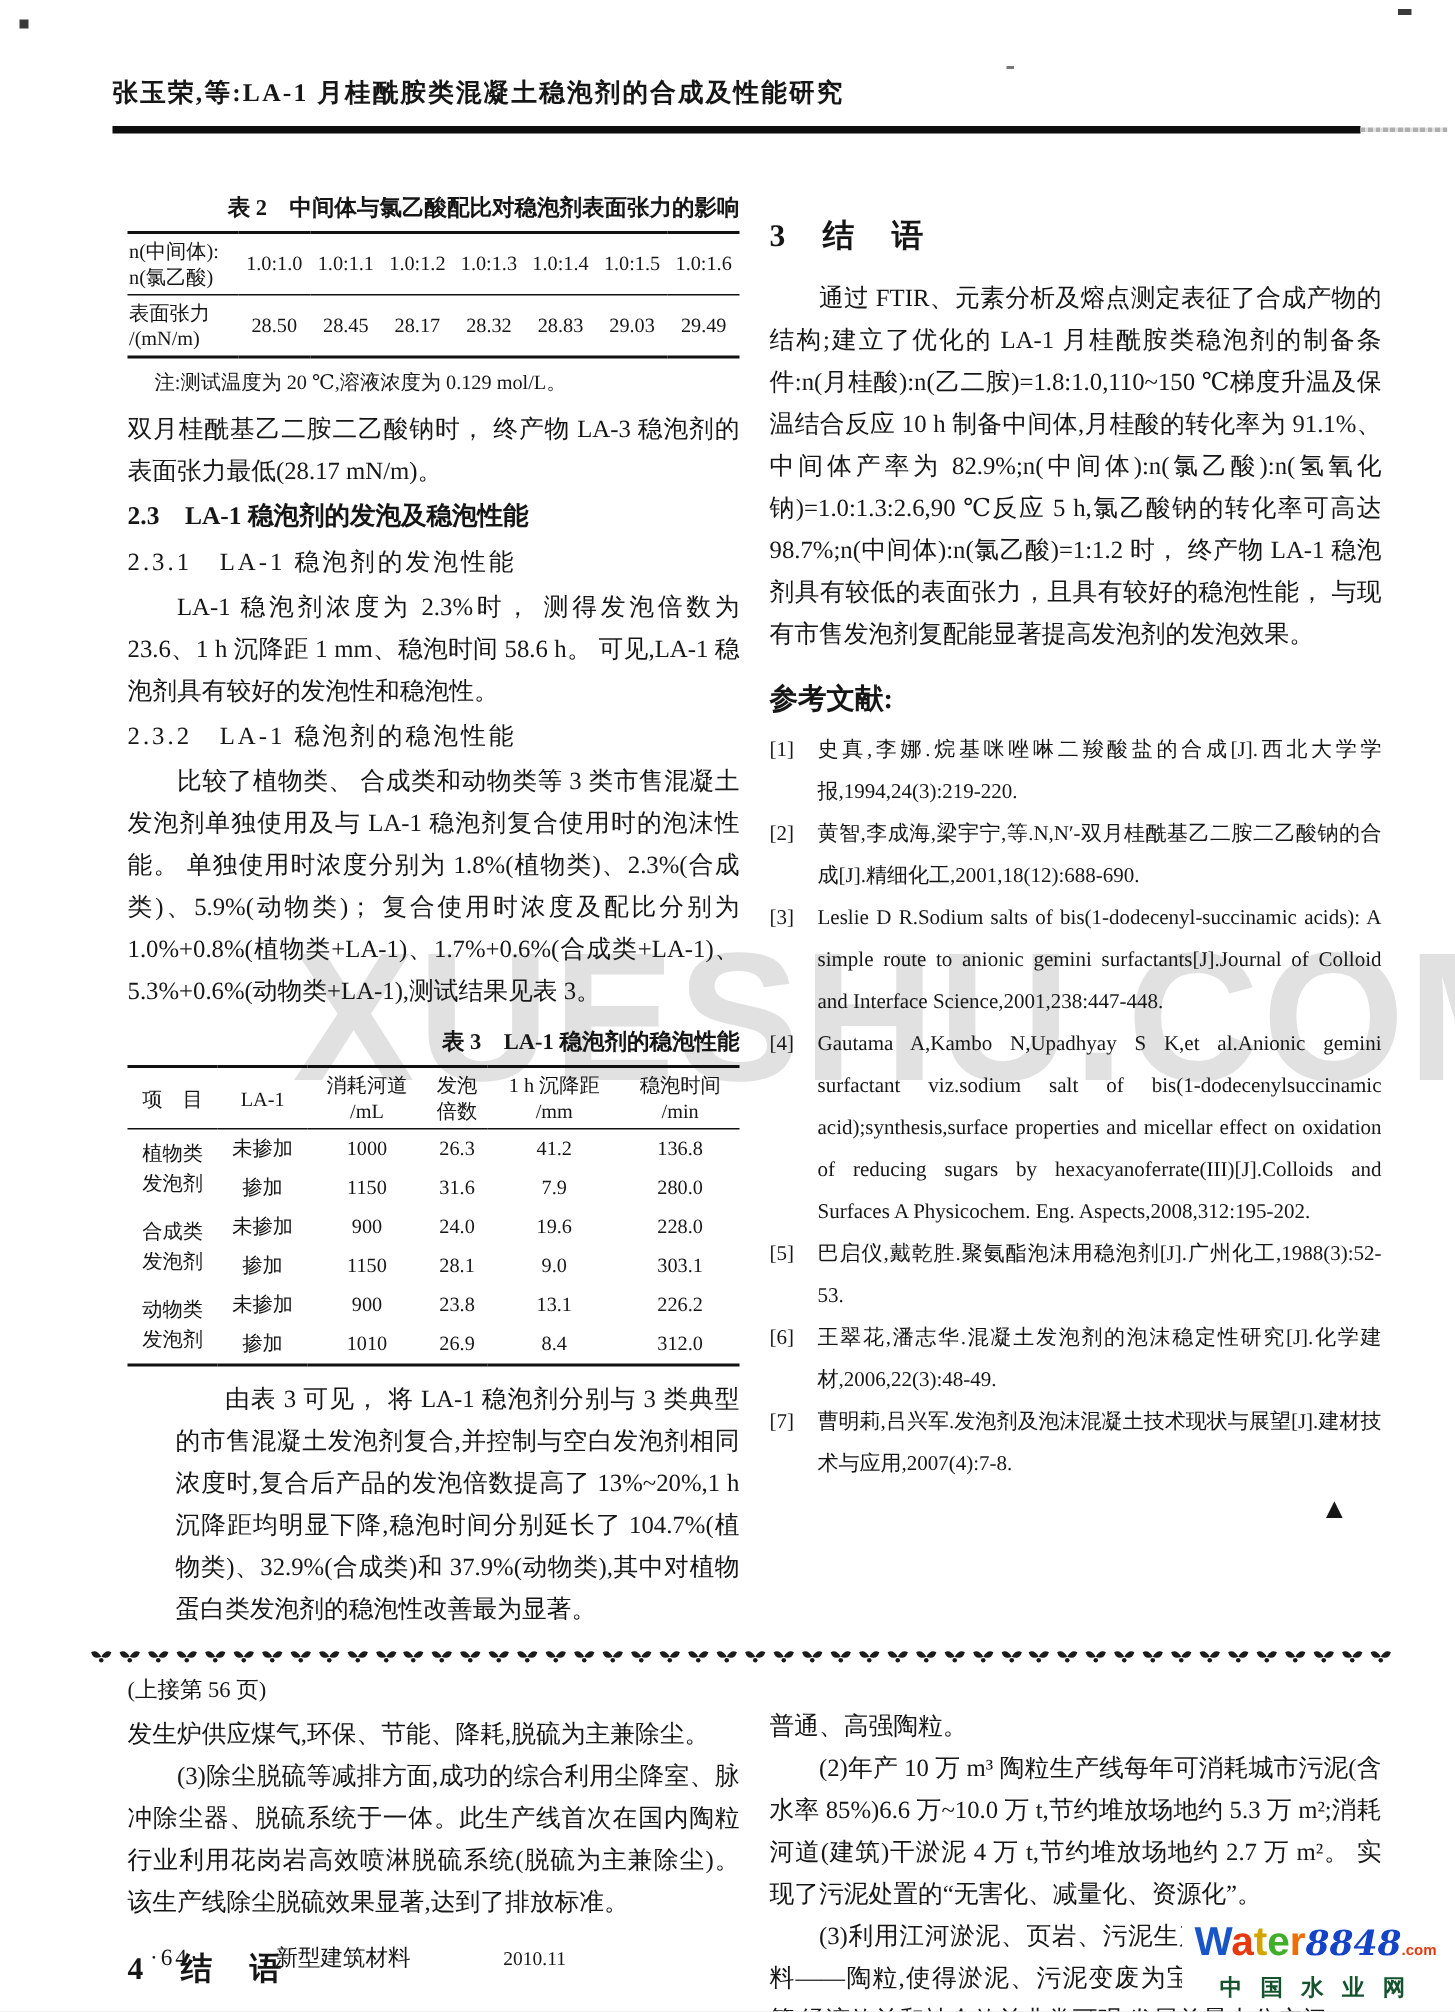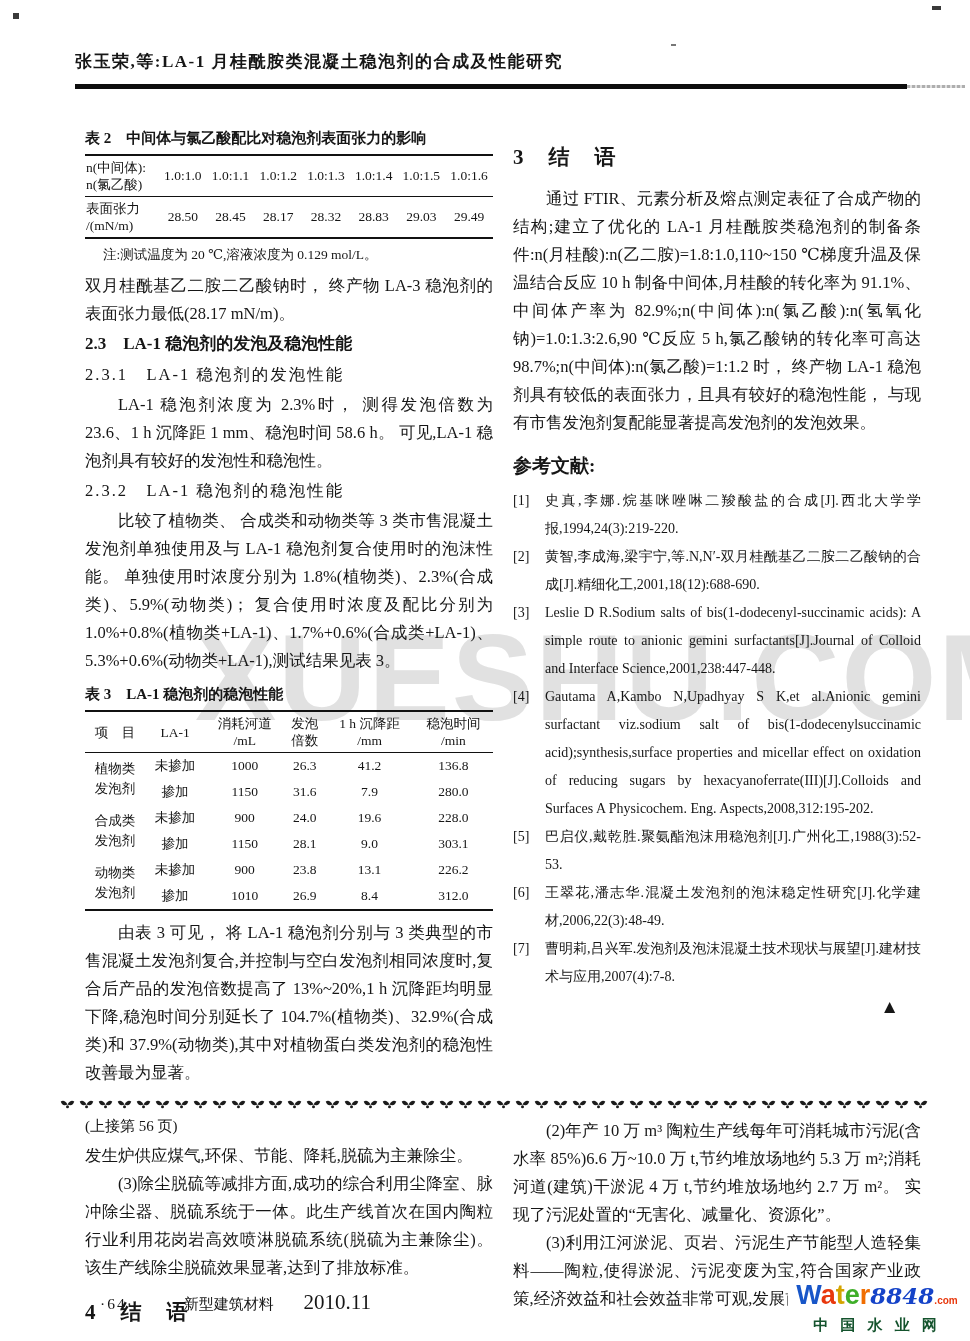--- a/index.html
+++ b/index.html
@@ -15,21 +15,21 @@
   
   .cols{display:flex;gap:20px;padding:0 42px 0 85px;}
   .col{width:408px;}
   .article1{margin-top:40px;}
   p{margin:0;text-align:justify;font-size:16.5px;line-height:28px;}
   .indent{text-indent:2em;}
   .sec-h{font-size:17px;font-weight:bold;line-height:30px;margin:1px 0;}
   .subsec-h{font-size:16.5px;line-height:30px;letter-spacing:2px;margin:1px 0;}
   .big-h{font-size:21px;font-weight:bold;letter-spacing:2px;margin:6px 0 14px;}
   
-  .tbl-caption{text-align:left;font-weight:bold;font-size:15px;margin-bottom:6px;}
+  .tbl-caption{text-align:right;font-weight:bold;font-size:15px;margin-bottom:6px;}
   table.sci{width:100%;border-collapse:collapse;font-size:13.5px;
         border-top:2.5px solid #111;border-bottom:2.5px solid #111;}
   table.sci td,table.sci th{text-align:center;padding:3px 1px;font-weight:normal;}
   tr.rule-below td,tr.rule-below th{border-bottom:1.5px solid #111;}
   .t2-label{text-align:left !important;width:72px;line-height:17px;}
   .cell-2line{line-height:17px;}
   .t3 tbody td{padding:4px 1px;}
   .t3 .cat-cell{text-align:center;line-height:20px;}
   .t2-note{font-size:13.5px;margin-top:7px;padding-left:18px;}
   
@@ -42,21 +42,21 @@
   .ornament{display:flex;justify-content:space-between;align-items:center;
         margin:10px 42px 6px 60px;height:14px;}
   .ornament span{display:inline-block;line-height:0;}
   
   .article2{margin-top:4px;}
   .resume-note{font-size:15px;margin-bottom:6px;}
   
   .footer{position:absolute;left:0;bottom:26px;width:100%;font-size:15.5px;z-index:2;}
   .footer .pg{margin-left:100px;letter-spacing:2px;}
   .footer .journal{margin-left:46px;font-family:"Liberation Sans","DejaVu Sans",sans-serif;font-size:15px;}
-  .footer .issue{margin-left:26px;font-size:21px;}
+  .footer .issue{margin-left:58px;font-size:13px;}
   
   .watermark{position:absolute;left:195px;top:608px;z-index:0;
         font-family:"Liberation Sans","DejaVu Sans",sans-serif;
         font-size:122px;font-weight:bold;color:#c9c9c9;opacity:.55;letter-spacing:2px;white-space:nowrap;}
   
   .logo{position:absolute;right:4px;bottom:6px;width:178px;text-align:center;z-index:3;background:#fff;
         font-family:"Liberation Sans","DejaVu Sans",sans-serif;}
   .logo-word{font-size:27px;font-weight:bold;line-height:26px;white-space:nowrap;}
   .logo-num{font-family:"DejaVu Serif","Liberation Serif",serif;font-style:italic;font-size:23px;font-weight:bold;}
   .logo-tld{font-size:10px;font-weight:bold;}
@@ -203,21 +203,21 @@
               <tr>
                 <td>掺加</td>
                 <td>1010</td>
                 <td>26.9</td>
                 <td>8.4</td>
                 <td>312.0</td>
               </tr>
             </tbody>
         </table>
 
-        <p class="indent" style="margin-top:8px;">由表 3 可见， 将 LA-1 稳泡剂分别与 3 类典型的市售混凝土发泡剂复合,并控制与空白发泡剂相同浓度时,复合后产品的发泡倍数提高了 13%~20%,1 h 沉降距均明显下降,稳泡时间分别延长了 104.7%(植物类)、32.9%(合成类)和 37.9%(动物类),其中对植物蛋白类发泡剂的稳泡性改善最为显著。</p>
+        <p class="indent" style="margin-top:8px;margin-left:32px;">由表 3 可见， 将 LA-1 稳泡剂分别与 3 类典型的市售混凝土发泡剂复合,并控制与空白发泡剂相同浓度时,复合后产品的发泡倍数提高了 13%~20%,1 h 沉降距均明显下降,稳泡时间分别延长了 104.7%(植物类)、32.9%(合成类)和 37.9%(动物类),其中对植物蛋白类发泡剂的稳泡性改善最为显著。</p>
       </div>
 
       <div class="col">
         <div class="big-h" style="margin-top:14px;">3　结　语</div>
         <p class="indent">通过 FTIR、元素分析及熔点测定表征了合成产物的结构;建立了优化的 LA-1 月桂酰胺类稳泡剂的制备条件:n(月桂酸):n(乙二胺)=1.8:1.0,110~150 ℃梯度升温及保温结合反应 10 h 制备中间体,月桂酸的转化率为 91.1%、中间体产率为 82.9%;n(中间体):n(氯乙酸):n(氢氧化钠)=1.0:1.3:2.6,90 ℃反应 5 h,氯乙酸钠的转化率可高达 98.7%;n(中间体):n(氯乙酸)=1:1.2 时， 终产物 LA-1 稳泡剂具有较低的表面张力，且具有较好的稳泡性能， 与现有市售发泡剂复配能显著提高发泡剂的发泡效果。</p>
         <div class="refs-h">参考文献:</div>
         <div id="refs">
             <div class="ref">
               <span class="ref-num">[1]</span>
               <span class="ref-text">史真,李娜.烷基咪唑啉二羧酸盐的合成[J].西北大学学报,1994,24(3):219-220.</span>
@@ -486,20 +486,21 @@
 
     <div class="cols article2">
       <div class="col">
         <div class="resume-note">(上接第 56 页)</div>
         <p>发生炉供应煤气,环保、节能、降耗,脱硫为主兼除尘。</p>
         <p class="indent">(3)除尘脱硫等减排方面,成功的综合利用尘降室、脉冲除尘器、脱硫系统于一体。此生产线首次在国内陶粒行业利用花岗岩高效喷淋脱硫系统(脱硫为主兼除尘)。 该生产线除尘脱硫效果显著,达到了排放标准。</p>
         <div class="big-h" style="margin-top:16px;">4　结　语</div>
 
       </div>
       <div class="col">
+        <p style="margin-top:20px;">普通、高强陶粒。</p>
         <p class="indent">(2)年产 10 万 m³ 陶粒生产线每年可消耗城市污泥(含水率 85%)6.6 万~10.0 万 t,节约堆放场地约 5.3 万 m²;消耗河道(建筑)干淤泥 4 万 t,节约堆放场地约 2.7 万 m²。 实现了污泥处置的“无害化、减量化、资源化”。</p>
         <p class="indent">(3)利用江河淤泥、页岩、污泥生产节能型人造轻集料——陶粒,使得淤泥、污泥变废为宝,符合国家产业政策,经济效益和社会效益非常可观,发展前景十分广阔。</p>
 
       </div>
     </div>
   </div>
 
   <div class="footer">
     <span class="pg">·64·</span>
     <span class="journal">新型建筑材料</span>

